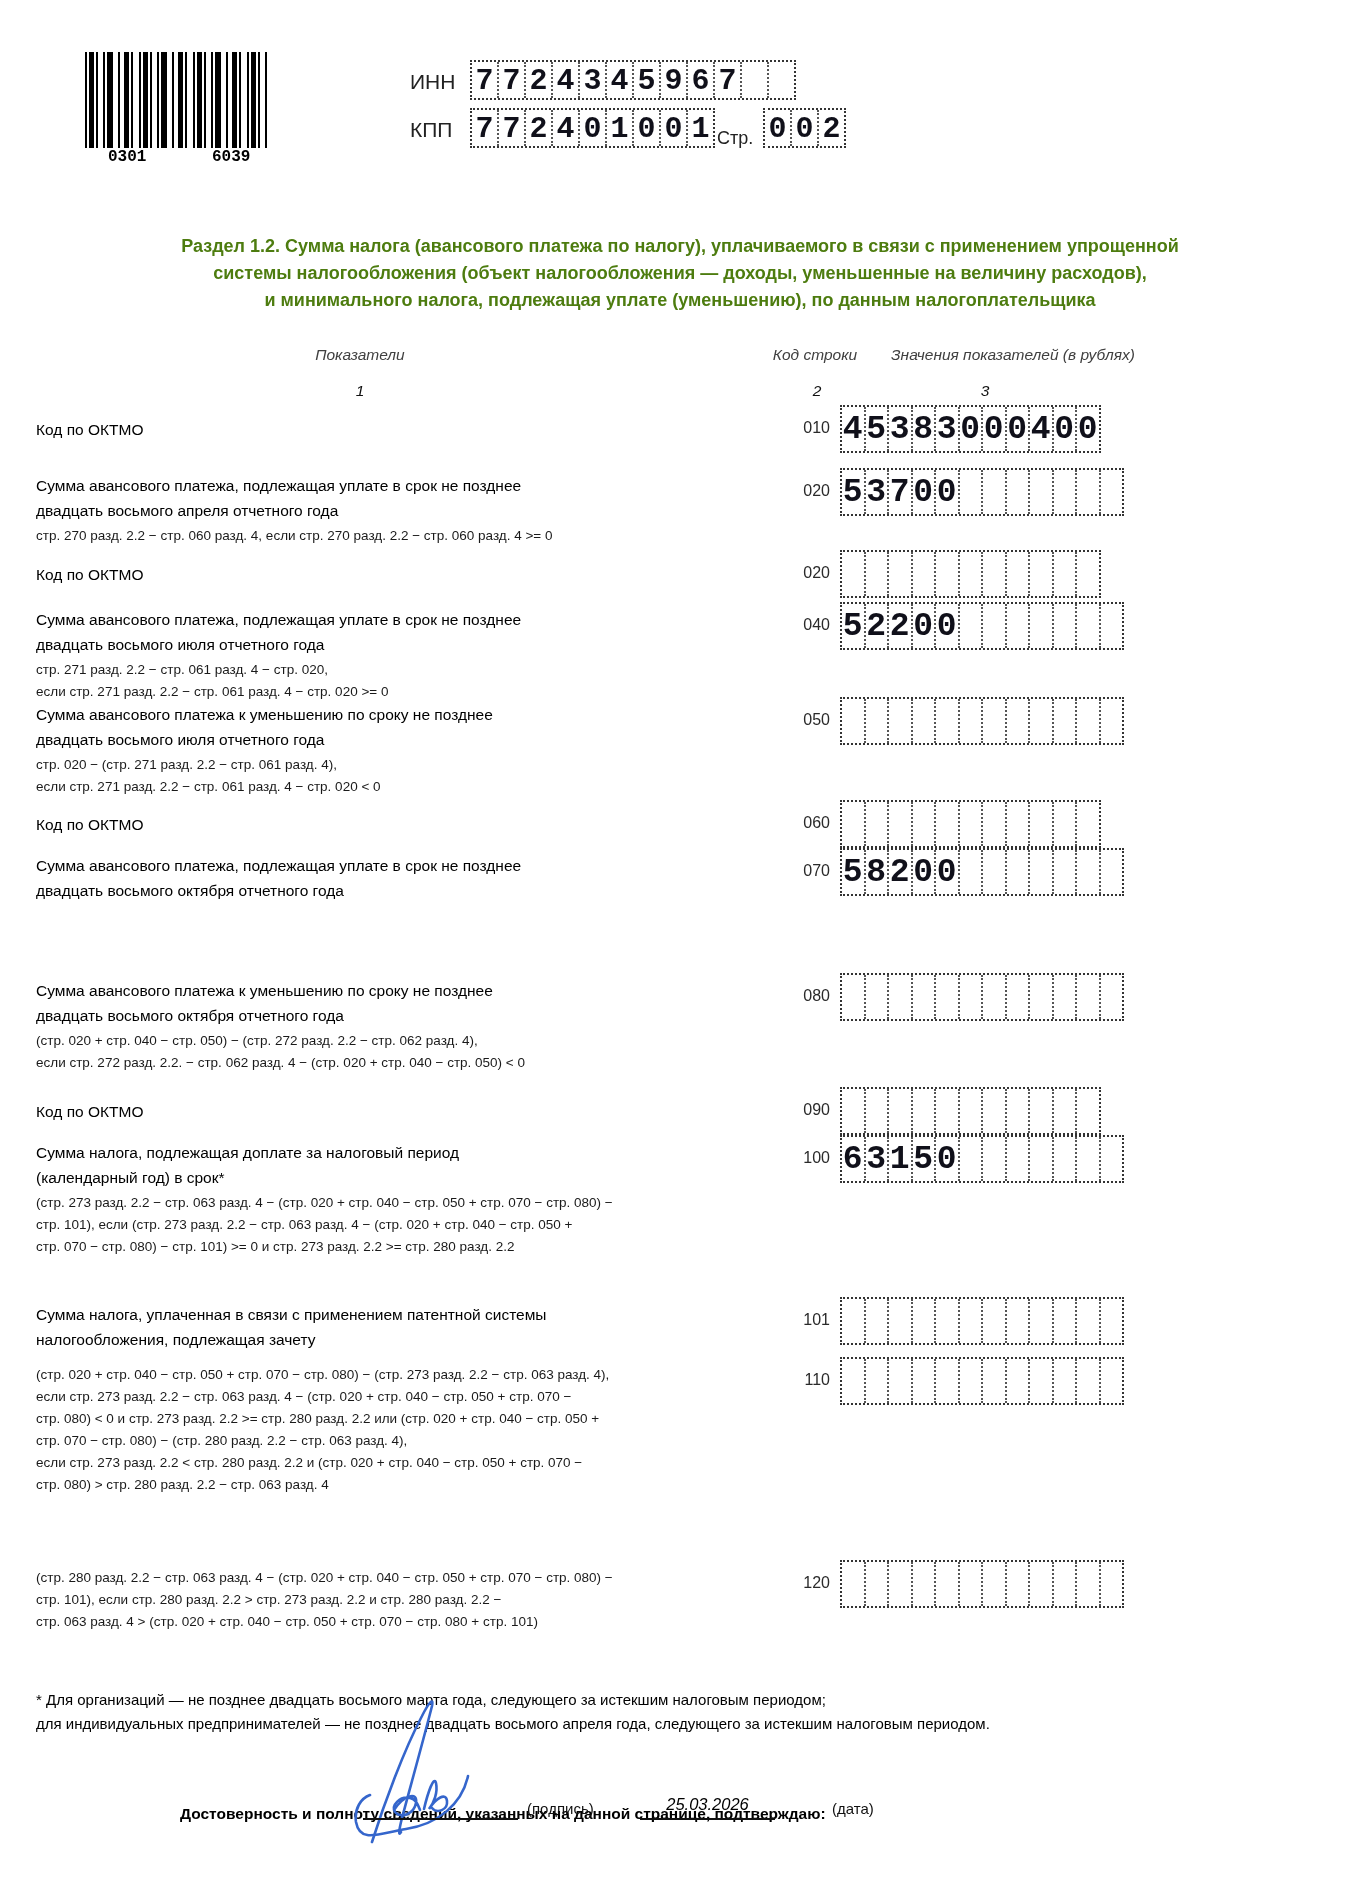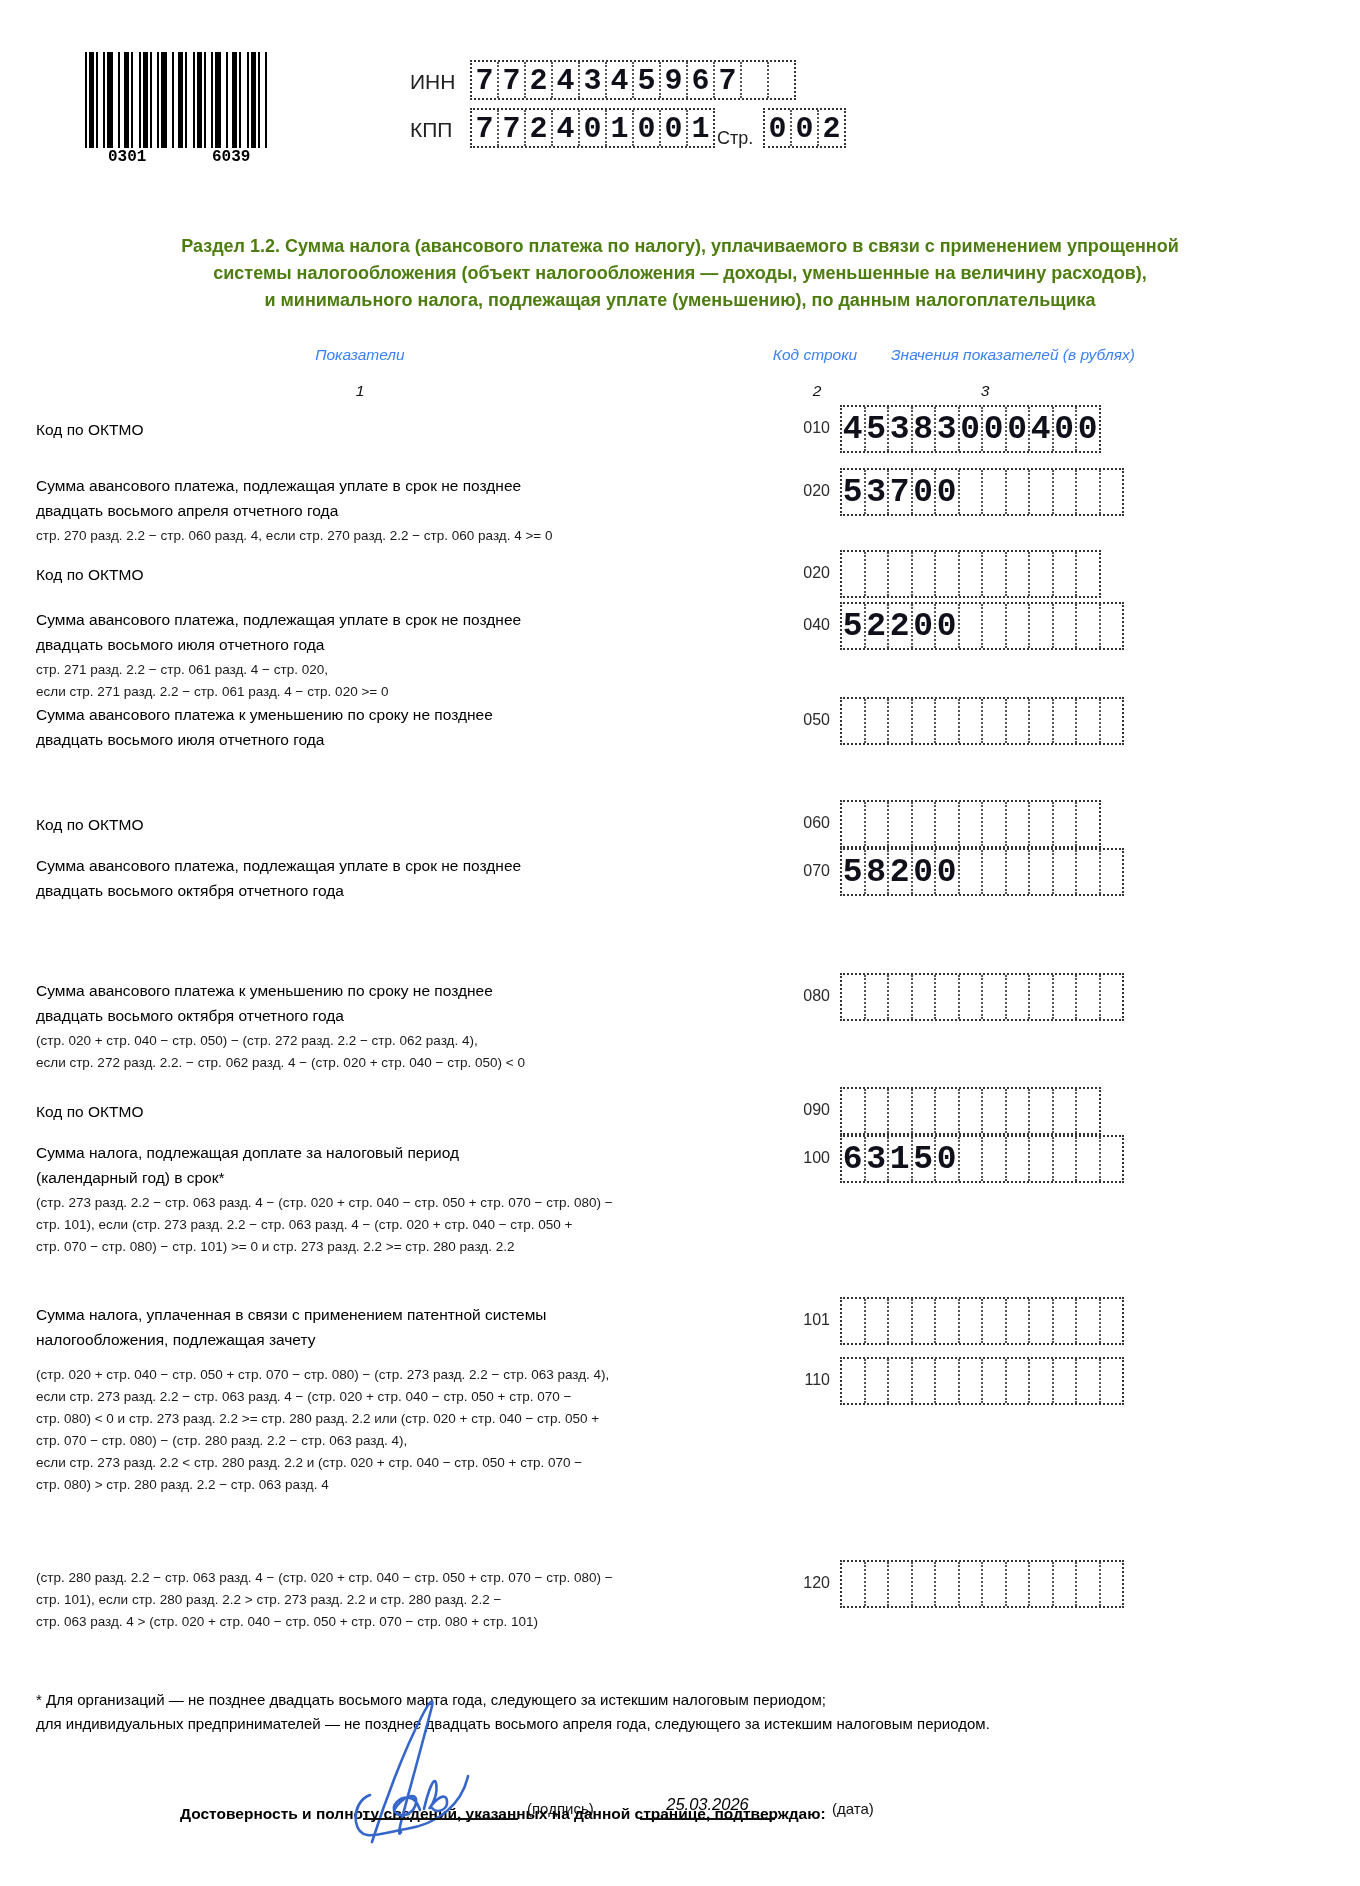--- a/index.html
+++ b/index.html
@@ -26,21 +26,21 @@
       border-left:2px dotted #555;
       font-family:"Liberation Mono",monospace;font-weight:bold;color:#10101a;}
   .cellbox .cell:first-child{border-left:none;}
   .cellbox.top .cell{width:25px;height:36px;font-size:30px;line-height:34px;}
   .cellbox.main .cell{width:21.5px;height:44px;font-size:33px;line-height:42px;}
   .innbox{left:470px;top:60px;} .kppbox{left:470px;top:108px;} .pagebox{left:763px;top:108px;}
 
   
   .title{position:absolute;left:70px;top:233px;width:1220px;text-align:center;
          font-size:18px;font-weight:bold;line-height:27px;white-space:pre-line;color:#4d7c0f;}
-  .colhead{position:absolute;font-style:italic;font-size:15.5px;color:#3b82f6;text-align:center;}
+  .colhead{position:absolute;font-style:italic;font-size:15.5px;color:#404040;text-align:center;}
   .ch1{left:250px;top:346px;width:220px;} .ch2{left:750px;top:346px;width:130px;}
   .ch3{left:858px;top:346px;width:310px;}
   .colnum{position:absolute;font-style:italic;font-size:15.5px;color:#111;text-align:center;}
   .cn1{left:340px;top:382px;width:40px;} .cn2{left:797px;top:382px;width:40px;}
   .cn3{left:965px;top:382px;width:40px;}
 
   
   .row{position:absolute;left:0;width:1360px;}
   .ltext{position:absolute;left:36px;top:5px;width:700px;}
   .rowokt .ltext{top:12px;}
@@ -205,20 +205,22 @@
         <span class="cell"></span>
         <span class="cell"></span>
         <span class="cell"></span>
       </div>
   </div>
 
   <div class="row r050">
     <div class="ltext">
       <div class="rlabel">Сумма авансового платежа к уменьшению по сроку не позднее
 двадцать восьмого июля отчетного года</div>
+      <div class="rformula">стр. 020 − (стр. 271 разд. 2.2 − стр. 061 разд. 4),
+если стр. 271 разд. 2.2 − стр. 061 разд. 4 − стр. 020 &lt; 0</div>
     </div>
     <div class="rcode">050</div>
     <div class="cellbox main">
         <span class="cell"></span>
         <span class="cell"></span>
         <span class="cell"></span>
         <span class="cell"></span>
         <span class="cell"></span>
         <span class="cell"></span>
         <span class="cell"></span>

